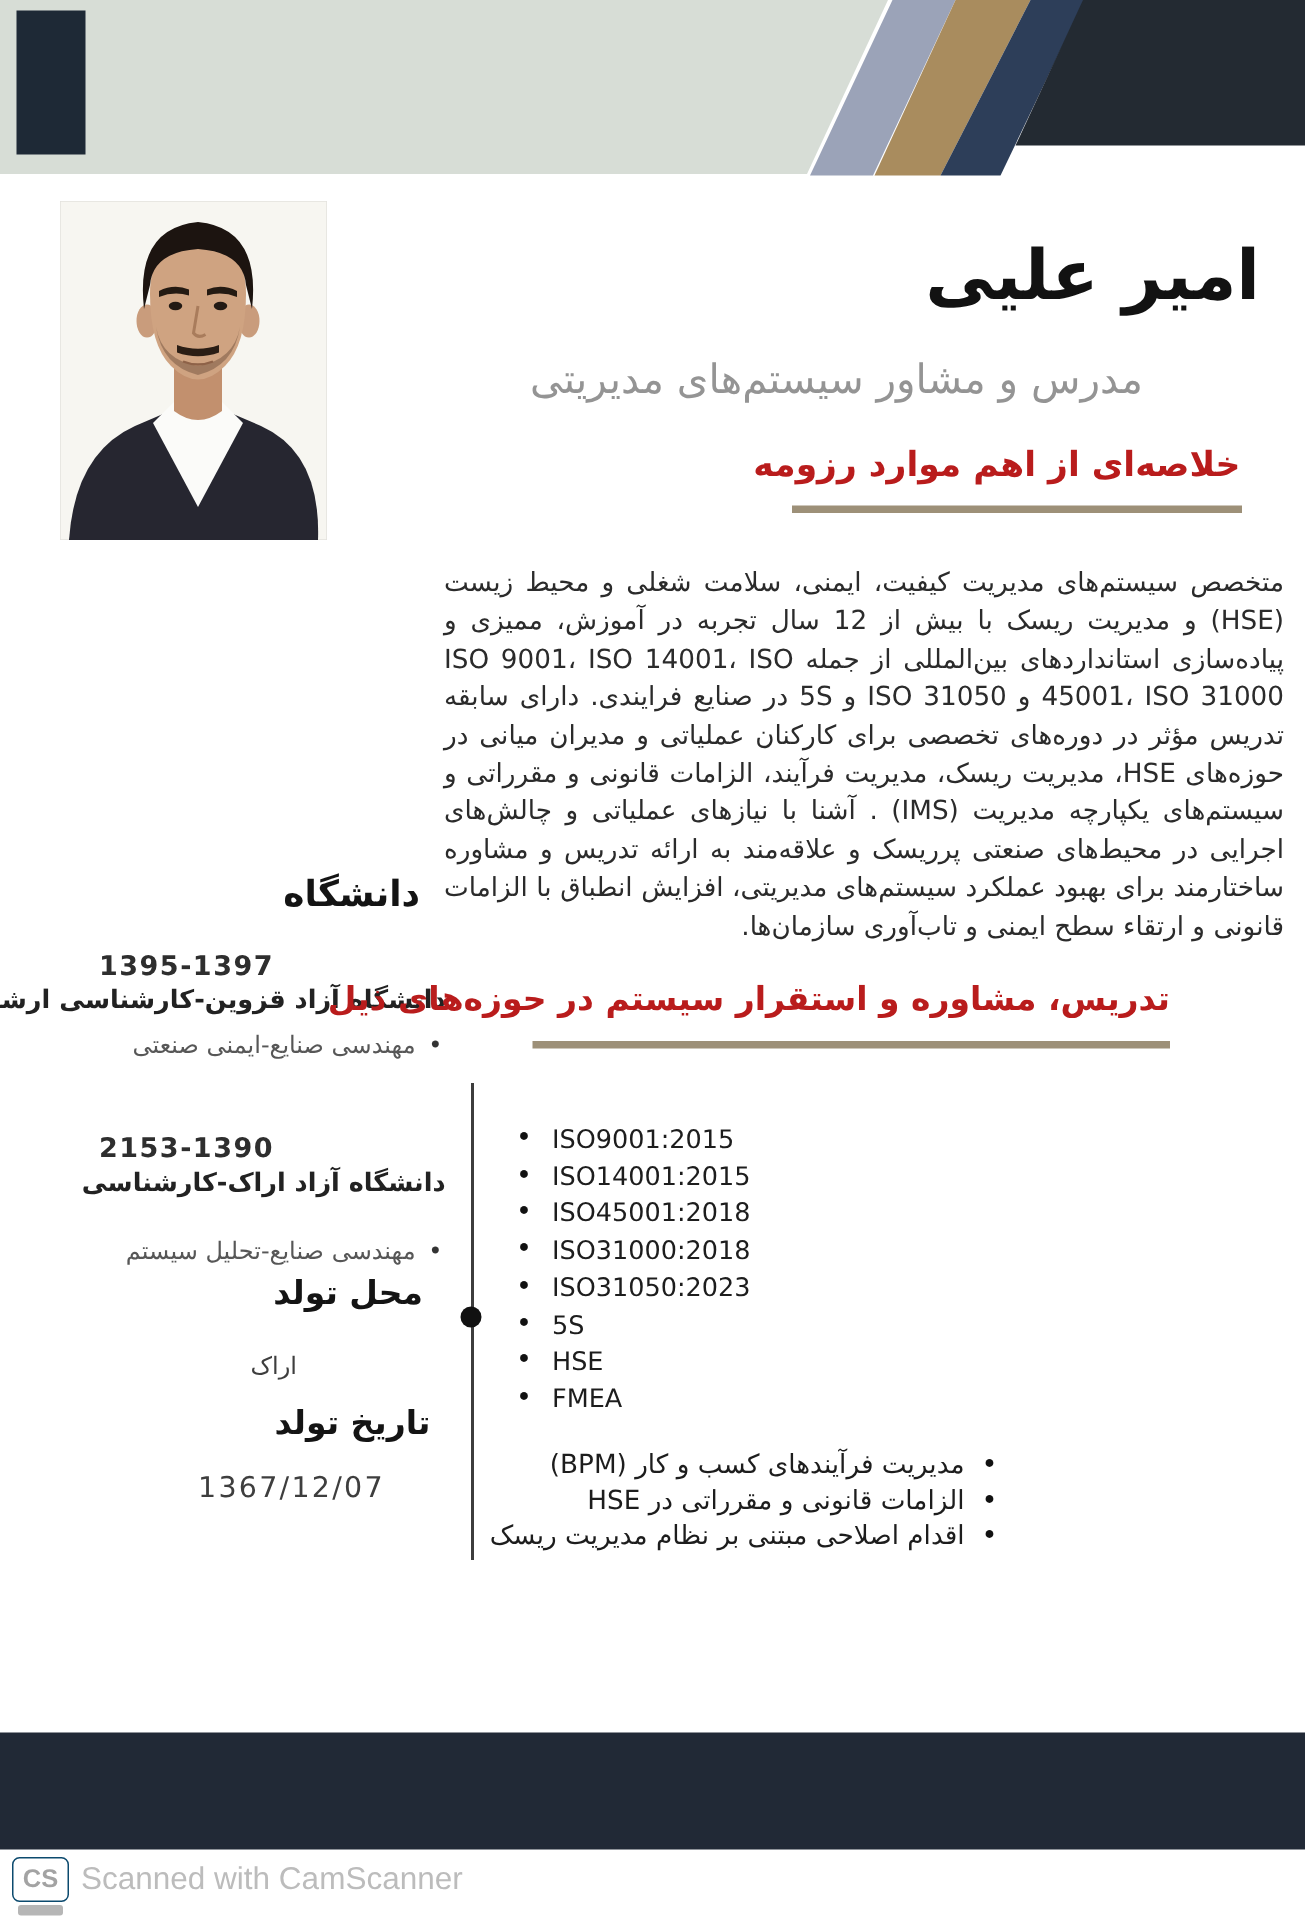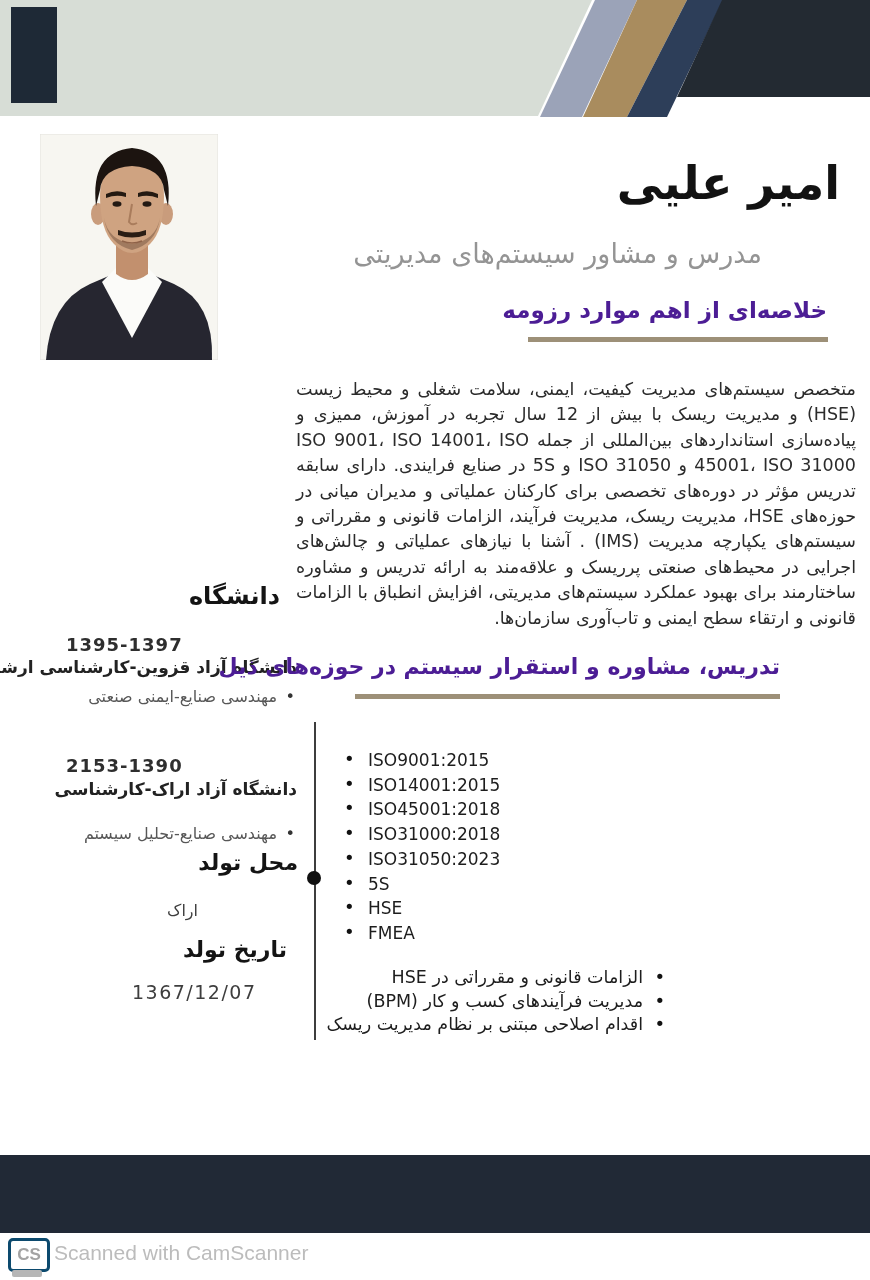--- a/index.html
+++ b/index.html
@@ -8,21 +8,21 @@
   .abs{position:absolute;}
   .rtl{direction:rtl;unicode-bidi:plaintext;}
 
   
   .top-deco{left:0;top:0;width:870px;height:125px;}
   .corner-rect{left:11px;top:7px;width:46px;height:96px;background:#1e2936;}
 
   
   .name{top:156px;right:30px;font-size:46px;font-weight:bold;color:#121212;white-space:nowrap;}
   .subtitle{top:238px;right:108px;font-size:27px;color:#949494;white-space:nowrap;}
-  .sec-header{font-size:23px;font-weight:bold;color:#4c1d95;white-space:nowrap;}
+  .sec-header{font-size:23px;font-weight:bold;color:#b91c1c;white-space:nowrap;}
   .h1{top:297px;right:43px;}
   .h2{top:654px;right:90px;font-size:22px;}
   .underline{height:5px;background:#9d9078;}
   .u1{top:337px;right:42px;width:300px;}
   .u2{top:694px;right:90px;width:425px;}
 
   .summary{top:377px;right:14px;width:560px;font-size:17.5px;line-height:25.4px;
            color:#2b2b2b;text-align:justify;}
 
   
@@ -44,21 +44,21 @@
   
   .iso-list{left:342px;top:748px;margin:0;padding:0;list-style:none;}
   .iso-list li{position:relative;padding-left:26px;font-size:17px;line-height:24.7px;color:#1d1d1d;}
   .iso-list li::before{content:"•";position:absolute;left:2px;top:-1px;font-size:18px;color:#111;}
   .fa-list{right:203px;top:966px;margin:0;padding:0;list-style:none;direction:rtl;text-align:right;}
   .fa-list li{position:relative;padding-right:24px;font-size:17.5px;line-height:23.6px;color:#1d1d1d;white-space:nowrap;}
   .fa-list li::before{content:"•";position:absolute;right:2px;top:-1px;font-size:18px;color:#111;}
 
   
   .footer-bar{left:0;top:1155px;width:870px;height:78px;background:#212936;}
-  .cs-logo{left:8px;top:1238px;width:36px;height:28px;border:3px solid #0c4a6e;border-radius:5px;
+  .cs-logo{left:8px;top:1238px;width:36px;height:28px;border:1px solid #0c4a6e;border-radius:5px;
            background:#fff;color:#a3a3a3;font-weight:bold;font-size:17px;text-align:center;
            line-height:28px;font-family:"Liberation Sans",sans-serif;}
   .cs-base{left:12px;top:1270px;width:30px;height:7px;background:#b6b6b6;border-radius:2px;}
   .cs-text{left:54px;top:1241px;font-size:21px;color:#bcbcbc;font-family:"Liberation Sans",sans-serif;white-space:nowrap;}
 </style>
 </head>
 <body>
 
 <div class="page">
 
@@ -112,21 +112,21 @@
   <div class="abs edu-header rtl">دانشگاه</div>
 
   <div class="abs dates" style="left:66px;top:634px;">1395-1397</div>
   <div class="abs school rtl" style="right:573px;top:657px;">دانشگاه آزاد قزوین-کارشناسی ارشد</div>
   <div class="abs major rtl" style="right:573px;top:687px;">مهندسی صنایع-ایمنی صنعتی</div>
 
   <div class="abs dates" style="left:66px;top:755px;">2153-1390</div>
   <div class="abs school rtl" style="right:573px;top:779px;">دانشگاه آزاد اراک-کارشناسی</div>
   <div class="abs major rtl" style="right:573px;top:805px;">مهندسی صنایع-تحلیل سیستم</div>
 
-  <div class="abs side-label rtl" style="right:572px;top:850px;">محل تولد</div>
+  <div class="abs side-label rtl" style="right:588px;top:850px;">محل تولد</div>
   <div class="abs side-value rtl" style="right:672px;top:901px;">اراک</div>
   <div class="abs side-label rtl" style="right:583px;top:937px;">تاریخ تولد</div>
   <div class="abs side-value" style="left:132px;top:981px;font-size:19px;letter-spacing:1.5px;">1367/12/07</div>
 
   <div class="abs sec-header h2 rtl">تدریس، مشاوره و استقرار سیستم در حوزه‌های ذیل</div>
   <div class="abs underline u2"></div>
 
   <div class="abs vline"></div>
   <div class="abs vdot"></div>
 
@@ -135,22 +135,22 @@
     <li>ISO14001:2015</li>
     <li>ISO45001:2018</li>
     <li>ISO31000:2018</li>
     <li>ISO31050:2023</li>
     <li>5S</li>
     <li>HSE</li>
     <li>FMEA</li>
   </ul>
 
   <ul class="abs fa-list">
+    <li>مدیریت فرآیندهای کسب و کار (BPM)</li>
     <li>الزامات قانونی و مقرراتی در HSE</li>
-    <li>مدیریت فرآیندهای کسب و کار (BPM)</li>
     <li>اقدام اصلاحی مبتنی بر نظام مدیریت ریسک</li>
   </ul>
 
   <div class="abs footer-bar"></div>
 
   <div class="abs cs-logo">CS</div>
   <div class="abs cs-base"></div>
   <div class="abs cs-text">Scanned with CamScanner</div>
 
 </div>

